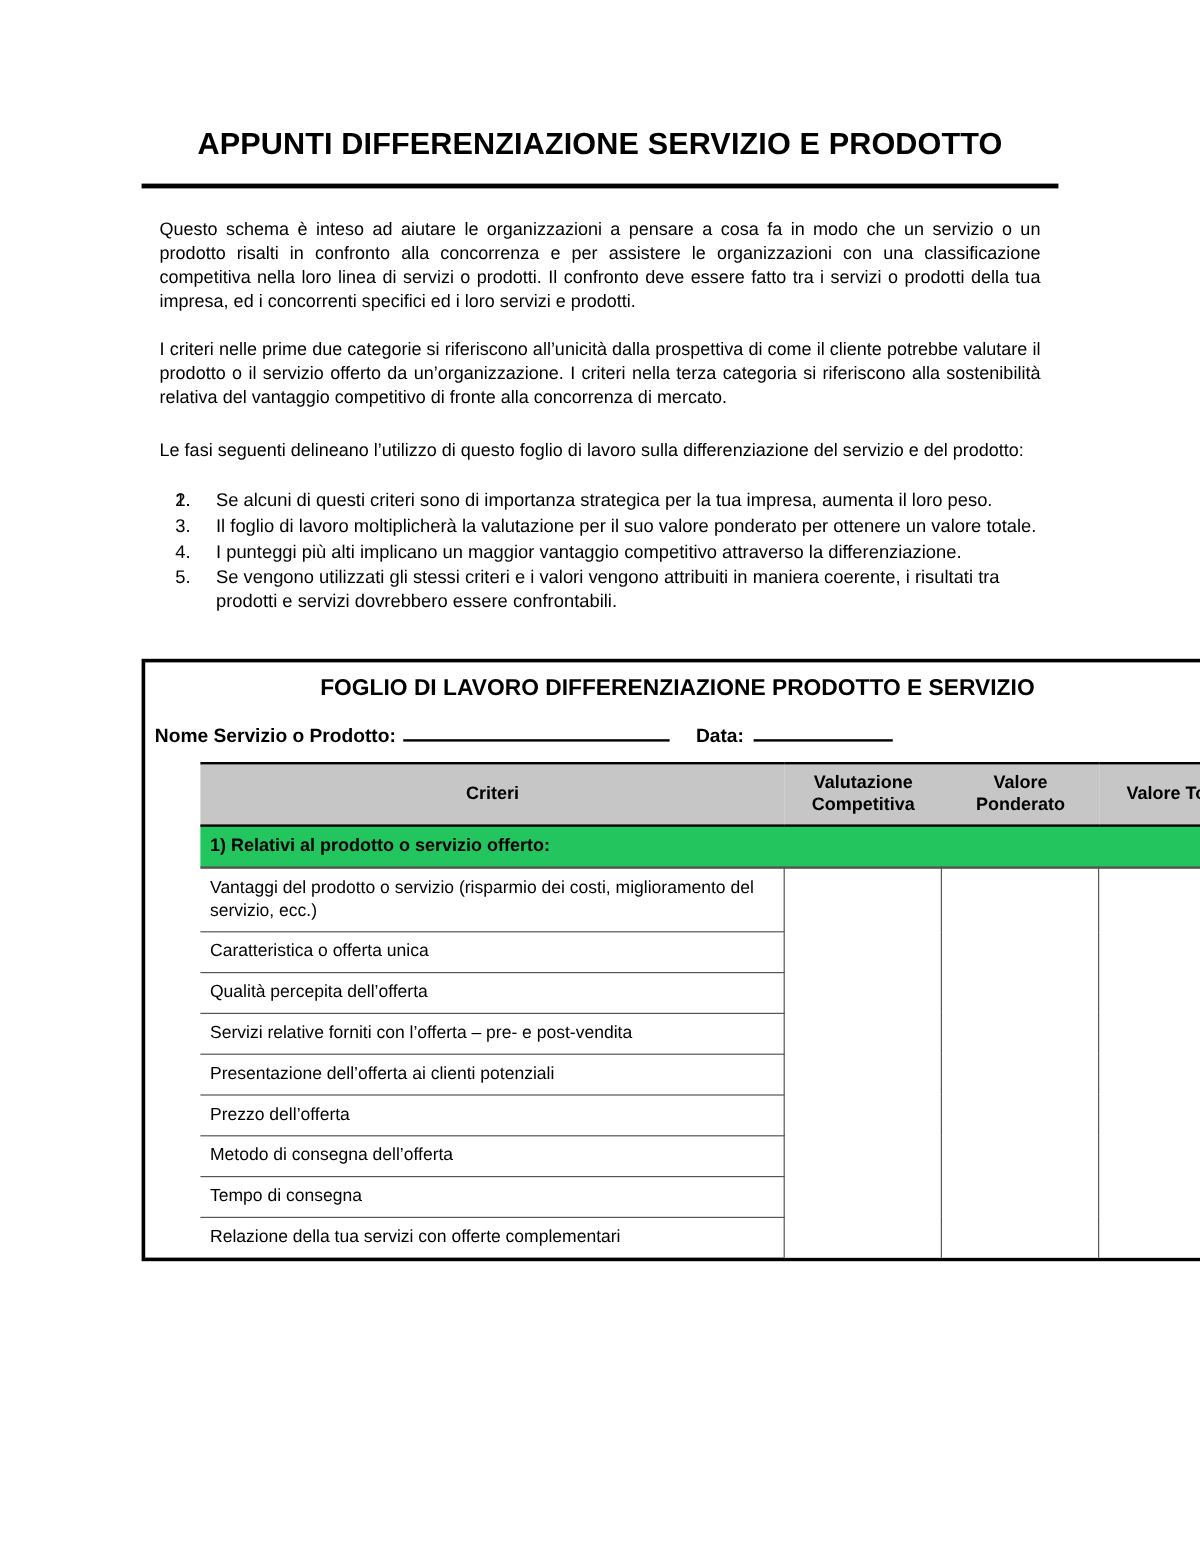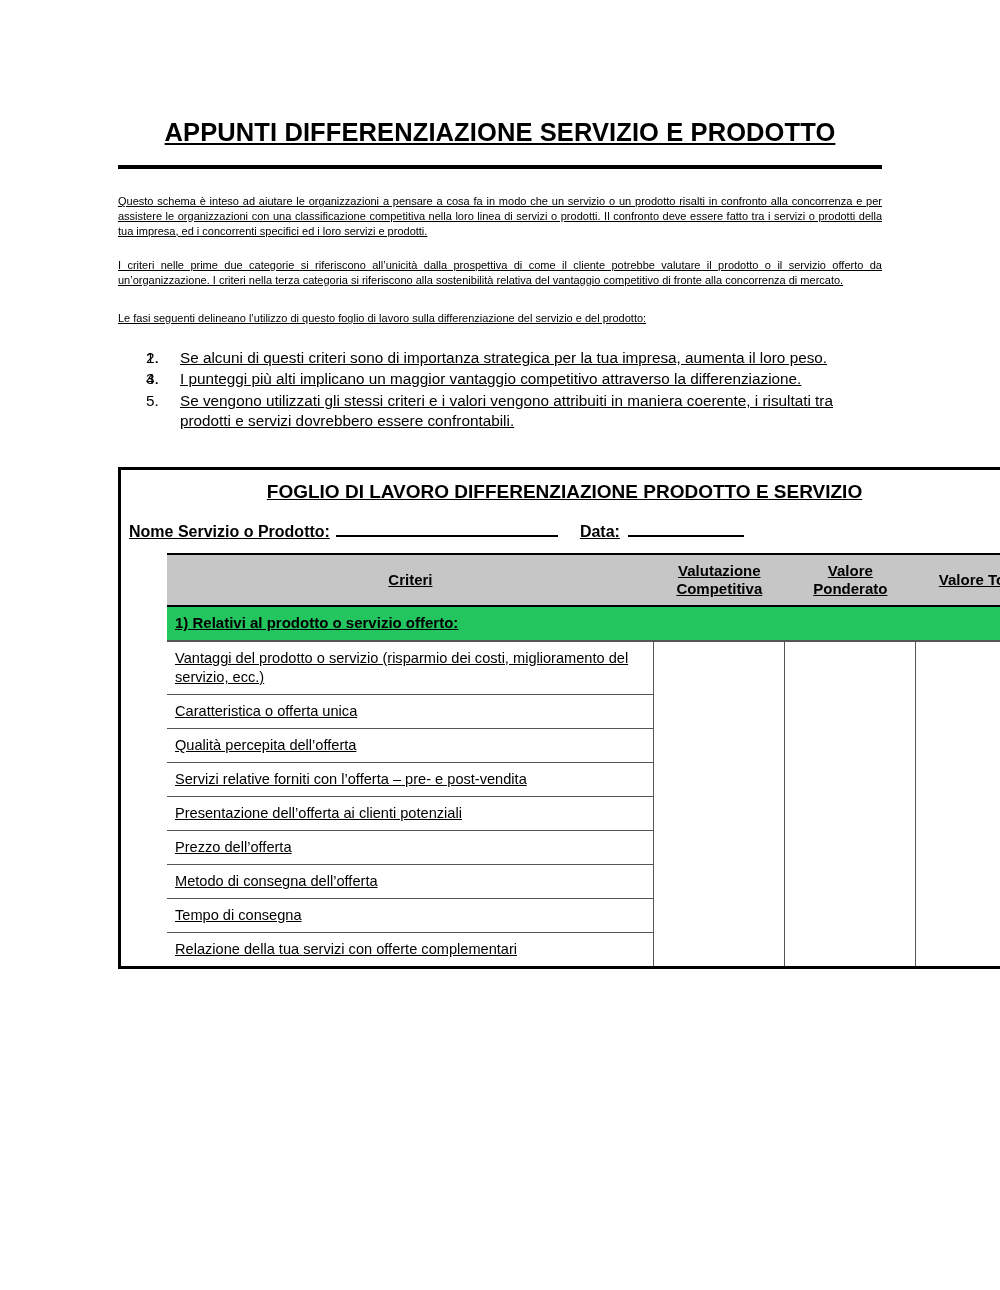--- a/index.html
+++ b/index.html
@@ -14,22 +14,21 @@
     color: #000000;
     position: relative;
     overflow: hidden;
   }
   .page {
     position: absolute;
     left: 0; top: 0;
     width: 1000px;
     height: 1290px;
     box-sizing: border-box;
-    padding: 12px 118px;
-    text-decoration: underline;
+    padding: 0 118px;
   }
 
   
   .doc-title {
     margin: 0;
     padding-top: 106px;
     font-size: 25.5px;
     font-weight: bold;
     text-align: center;
     letter-spacing: 0.1px;
@@ -37,22 +36,22 @@
   }
   .title-rule {
     margin-top: 18px;
     height: 4px;
     background: #000000;
     width: 100%;
   }
 
   
   .para {
-    margin: 0;
-    font-size: 11px;
+    margin: 15px;
+    font-size: 15px;
     line-height: 1.33;
     text-align: justify;
     text-justify: inter-word;
   }
   .para-1 { margin-top: 25px; }
   .para-2 { margin-top: 20px; }
 
   .section-head {
     margin: 0;
     margin-top: 33px;
@@ -176,20 +175,21 @@
   <ol class="steps">
     <li>
       <span class="num">1.</span>
     </li>
     <li>
       <span class="num">2.</span>
       <span>Se alcuni di questi criteri sono di importanza strategica per la tua impresa, aumenta il loro peso.</span>
     </li>
     <li>
       <span class="num">3.</span>
+      <span>Il foglio di lavoro moltiplicherà la valutazione per il suo valore ponderato per ottenere un valore totale.</span>
     </li>
     <li>
       <span class="num">4.</span>
       <span>I punteggi più alti implicano un maggior vantaggio competitivo attraverso la differenziazione.</span>
     </li>
     <li>
       <span class="num">5.</span>
       <span>Se vengono utilizzati gli stessi criteri e i valori  vengono attribuiti in maniera coerente, i risultati tra prodotti e servizi dovrebbero essere confrontabili.</span>
     </li>
   </ol>

